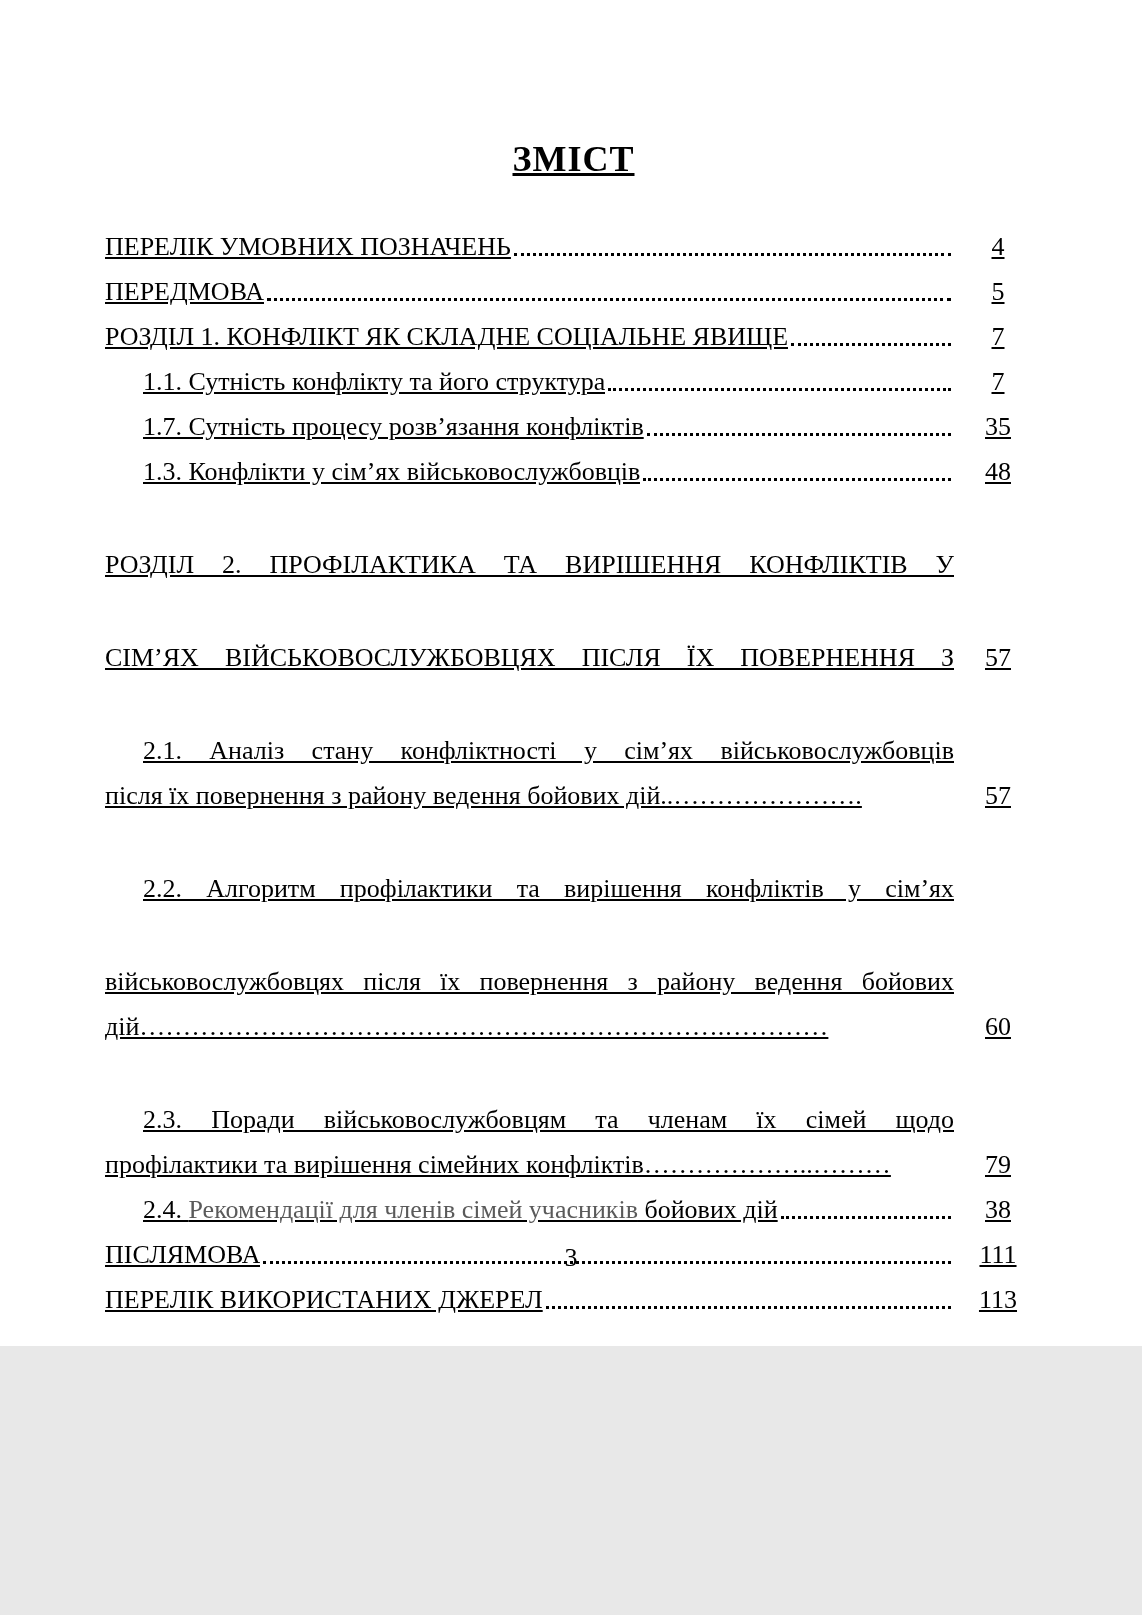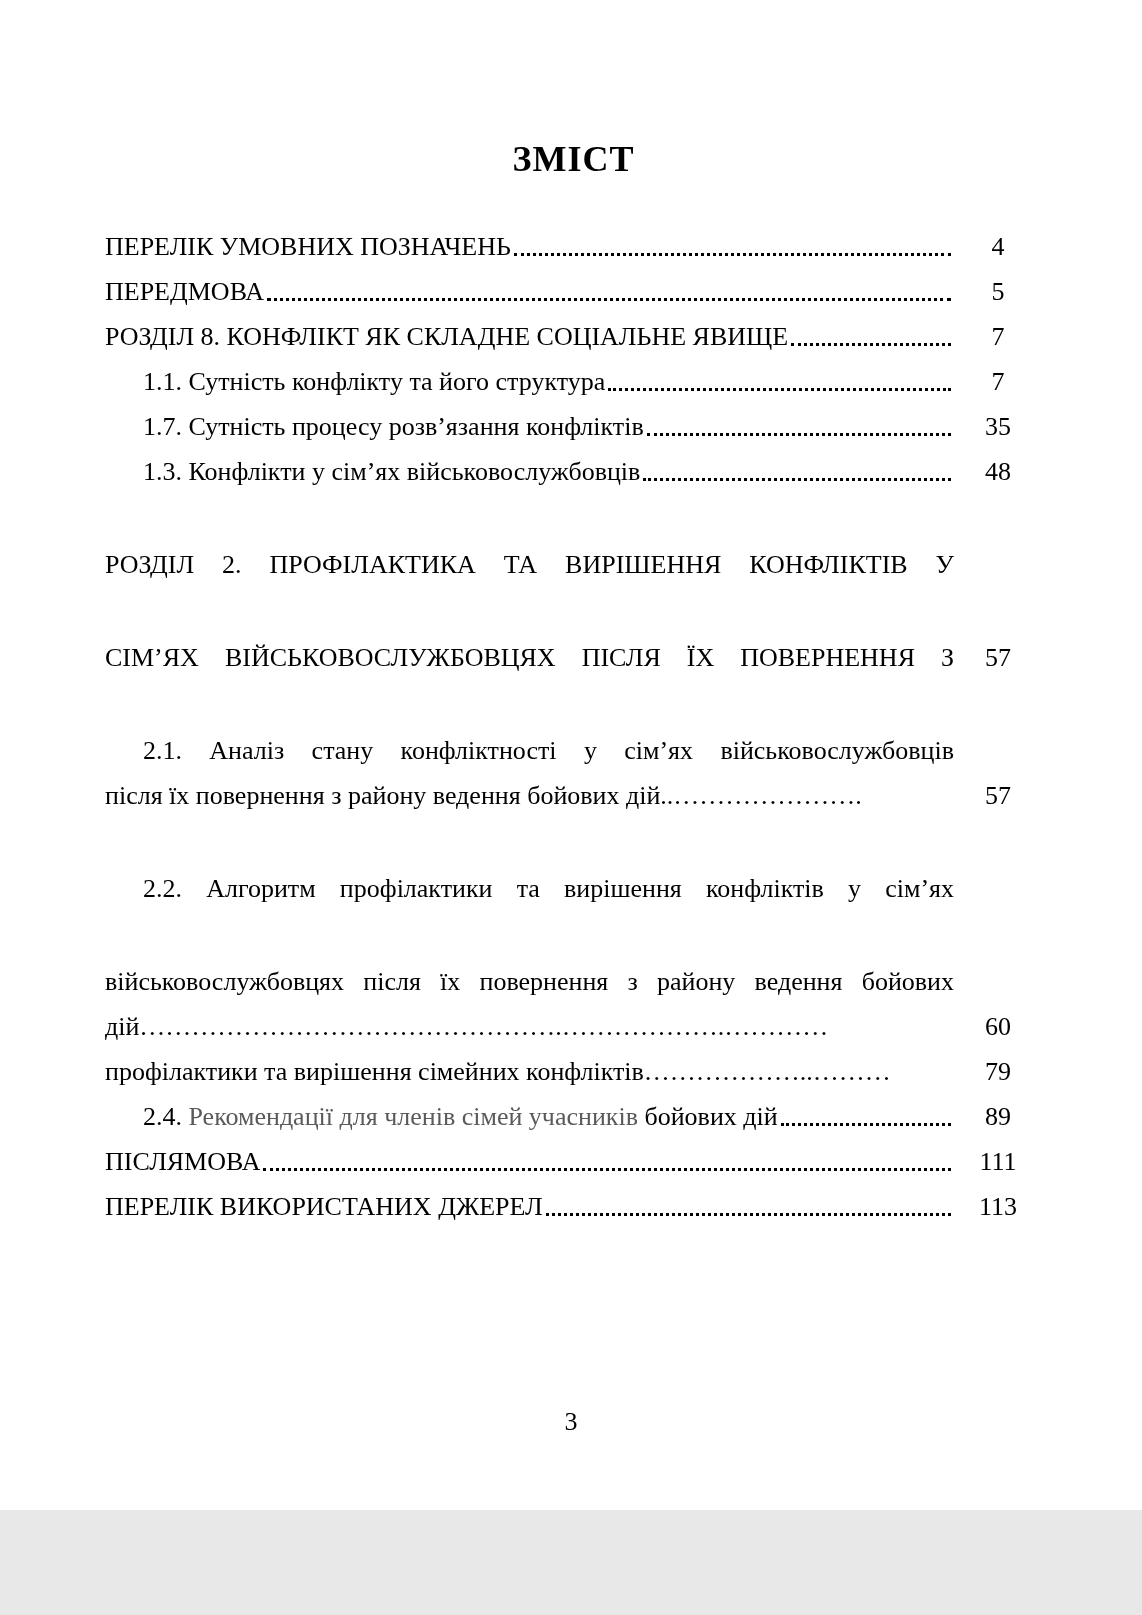--- a/index.html
+++ b/index.html
@@ -4,26 +4,27 @@
 <style>
   :root {
     --bg: #ffffff;
     --text: #000000;
     --muted: #5a5a5a;
   }
   html, body { margin: 0; padding: 0; background: #e8e8e8; }
   .page {
     position: relative;
     width: 1142px;
-    height: 1510px;
+    height: 1346px;
     margin: 0 auto;
     background: var(--bg);
     color: var(--text);
     font-family: "Liberation Serif", "DejaVu Serif", serif;
     overflow: hidden;
+    text-decoration: underline;
   }
   .content {
     padding: 138px 100px 0 105px; 
   }
   .doc-title {
     margin: 0 0 44px 0;
     text-align: center;
     font-size: 36px;
     font-weight: bold;
     line-height: 42px;
@@ -94,21 +95,21 @@
         <div class="entry-page">4</div>
       </div>
 
       <div class="entry single">
         <div class="entry-text">ПЕРЕДМОВА</div>
         <div class="leader"></div>
         <div class="entry-page">5</div>
       </div>
 
       <div class="entry single">
-        <div class="entry-text">РОЗДІЛ 8. КОНФЛІКТ ЯК СКЛАДНЕ СОЦІАЛЬНЕ ЯВИЩЕ</div>
+        <div class="entry-text">РОЗДІЛ 1. КОНФЛІКТ ЯК СКЛАДНЕ СОЦІАЛЬНЕ ЯВИЩЕ</div>
         <div class="leader"></div>
         <div class="entry-page">7</div>
       </div>
 
       <div class="entry single sub">
         <div class="entry-text">1.1. Сутність конфлікту та його структура</div>
         <div class="leader"></div>
         <div class="entry-page">7</div>
       </div>
 
@@ -144,29 +145,30 @@
         <div class="entry-text">
           <div class="line just indent">2.2. Алгоритм профілактики та вирішення конфліктів у сім’ях</div>
           <div class="line just">військовослужбовцях після їх повернення з району ведення бойових</div>
           <div class="line">дій………………………………………….……………….…………</div>
         </div>
         <div class="entry-page">60</div>
       </div>
 
       <div class="entry multi">
         <div class="entry-text">
+          <div class="line just indent">2.3. Поради військовослужбовцям та членам їх сімей щодо</div>
           <div class="line">профілактики та вирішення сімейних конфліктів………………..………</div>
         </div>
         <div class="entry-page">79</div>
       </div>
 
       <div class="entry single sub">
         <div class="entry-text"><span>2.4. </span><span class="muted">Рекомендації для членів сімей учасників</span><span> бойових дій</span></div>
         <div class="leader"></div>
-        <div class="entry-page">89</div>
+        <div class="entry-page">38</div>
       </div>
 
       <div class="entry single">
         <div class="entry-text">ПІСЛЯМОВА</div>
         <div class="leader"></div>
         <div class="entry-page">111</div>
       </div>
 
       <div class="entry single">
         <div class="entry-text">ПЕРЕЛІК ВИКОРИСТАНИХ ДЖЕРЕЛ</div>

